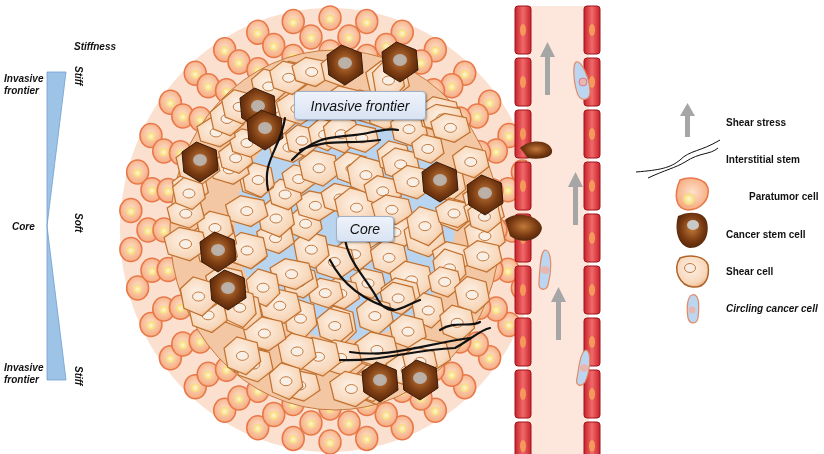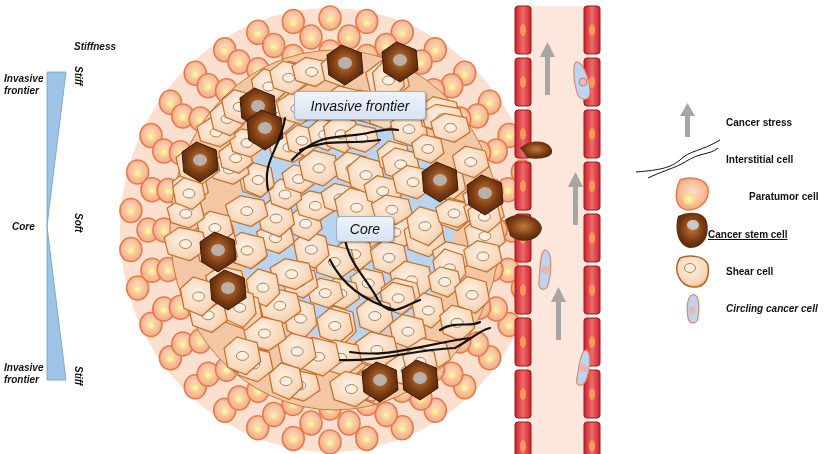--- a/index.html
+++ b/index.html
@@ -601,18 +601,18 @@
 <div class="lbl" style="left:4px;top:73px;width:40px;">Invasive frontier</div>
 <div class="lbl" style="left:12px;top:221px;">Core</div>
 <div class="lbl" style="left:4px;top:362px;width:40px;">Invasive frontier</div>
 <div class="vlbl" style="left:84px;top:66px;">Stiff</div>
 <div class="vlbl" style="left:84px;top:213px;">Soft</div>
 <div class="vlbl" style="left:84px;top:366px;">Stiff</div>
 
 <div class="tagbox" style="left:294px;top:91px;width:130px;height:27px;">Invasive frontier</div>
 <div class="tagbox" style="left:336px;top:216px;width:56px;height:24px;">Core</div>
 
-<div class="leg" style="left:726px;top:117px;">Cancer stress</div>
-<div class="leg" style="left:726px;top:154px;">Interstitial cell</div>
+<div class="leg" style="left:726px;top:117px;">Shear stress</div>
+<div class="leg" style="left:726px;top:154px;">Interstitial stem</div>
 <div class="leg" style="left:726px;top:191px;padding-left:23px;">Paratumor cell</div>
-<div class="leg" style="left:708px;top:229px;text-decoration:underline;">Cancer stem cell</div>
+<div class="leg" style="left:726px;top:229px;">Cancer stem cell</div>
 <div class="leg" style="left:726px;top:266px;">Shear cell</div>
 <div class="leg" style="left:726px;top:303px;font-style:italic;">Circling cancer cell</div>
 
 </body></html>

